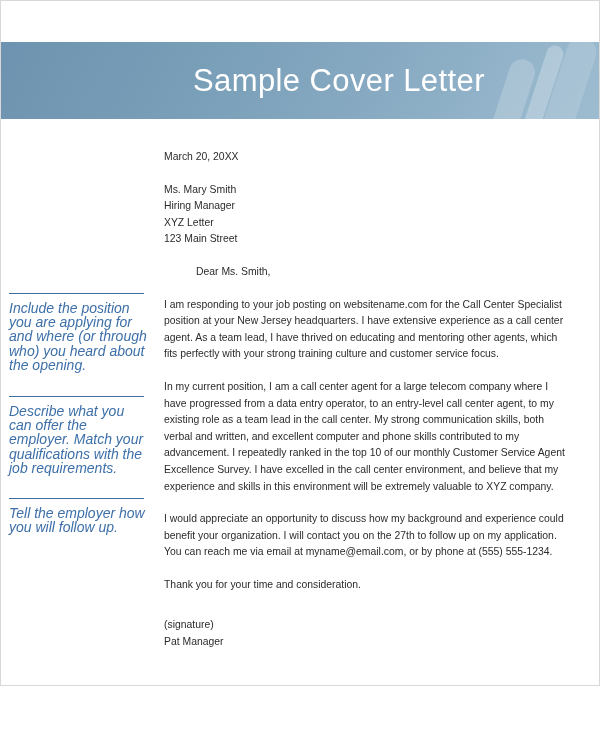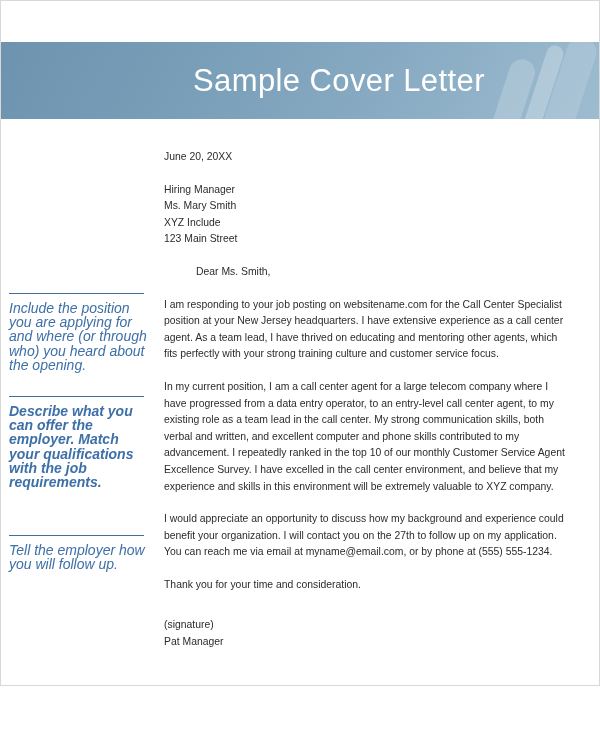--- a/index.html
+++ b/index.html
@@ -74,21 +74,21 @@
     margin-bottom: 7px;
   }
   .annotation-text {
     color: #3d6fa8;
     font-style: italic;
     font-size: 14px;
     line-height: 14.2px;
     font-family: "Liberation Sans", sans-serif;
   }
   .annotation.a1 { margin-bottom: 24px; }
-  .annotation.a2 { margin-bottom: 46px; font-weight: bold; }
+  .annotation.a2 { margin-bottom: 23px; }
 
   
   .letter {
     position: absolute;
     left: 163px;
     top: 148px;
     width: 408px;
     color: #2b2b2b;
     font-size: 10.4px;
     line-height: 16.6px;
@@ -126,26 +126,26 @@
       <div class="annotation-text">Describe what you can offer the employer. Match your qualifications with the job requirements.</div>
     </div>
     <div class="annotation a3">
       <div class="annotation-rule"></div>
       <div class="annotation-text">Tell the employer how you will follow up.</div>
     </div>
   </div>
 
   <div class="letter">
 
-    <div class="date">June 20, 20XX</div>
+    <div class="date">March 20, 20XX</div>
 
     <div class="address">
+      <span class="address-line">Ms. Mary Smith</span>
       <span class="address-line">Hiring Manager</span>
-      <span class="address-line">Ms. Mary Smith</span>
-      <span class="address-line">XYZ Include</span>
+      <span class="address-line">XYZ Letter</span>
       <span class="address-line">123 Main Street</span>
     </div>
 
     <div class="salutation">Dear Ms. Smith,</div>
 
     <div class="para">I am responding to your job posting on websitename.com for the Call Center Specialist position at your New Jersey headquarters. I have extensive experience as a call center agent. As a team lead, I have thrived on educating and mentoring other agents, which fits perfectly with your strong training culture and customer service focus.</div>
     <div class="para">In my current position, I am a call center agent for a large telecom company where I have progressed from a data entry operator, to an entry-level call center agent, to my existing role as a team lead in the call center. My strong communication skills, both verbal and written, and excellent computer and phone skills contributed to my advancement. I repeatedly ranked in the top 10 of our monthly Customer Service Agent Excellence Survey. I have excelled in the call center environment, and believe that my experience and skills in this environment will be extremely valuable to XYZ company.</div>
     <div class="para">I would appreciate an opportunity to discuss how my background and experience could benefit your organization. I will contact you on the 27th to follow up on my application. You can reach me via email at myname@email.com, or by phone at (555) 555-1234.</div>
 
     <div class="thanks">Thank you for your time and consideration.</div>

